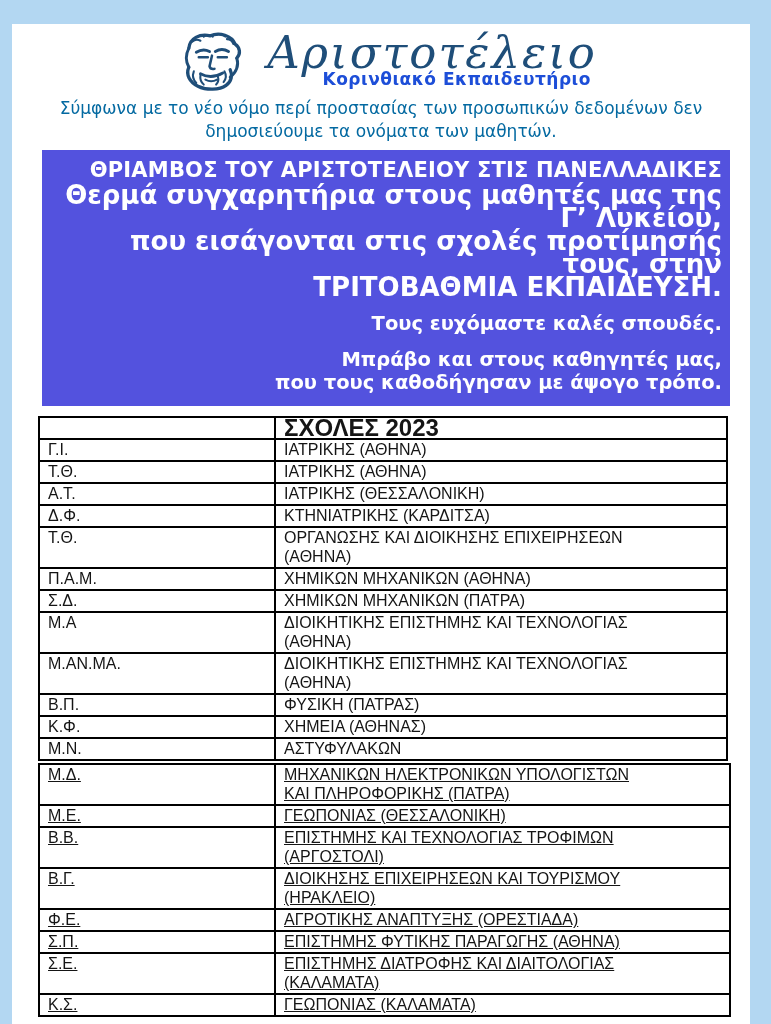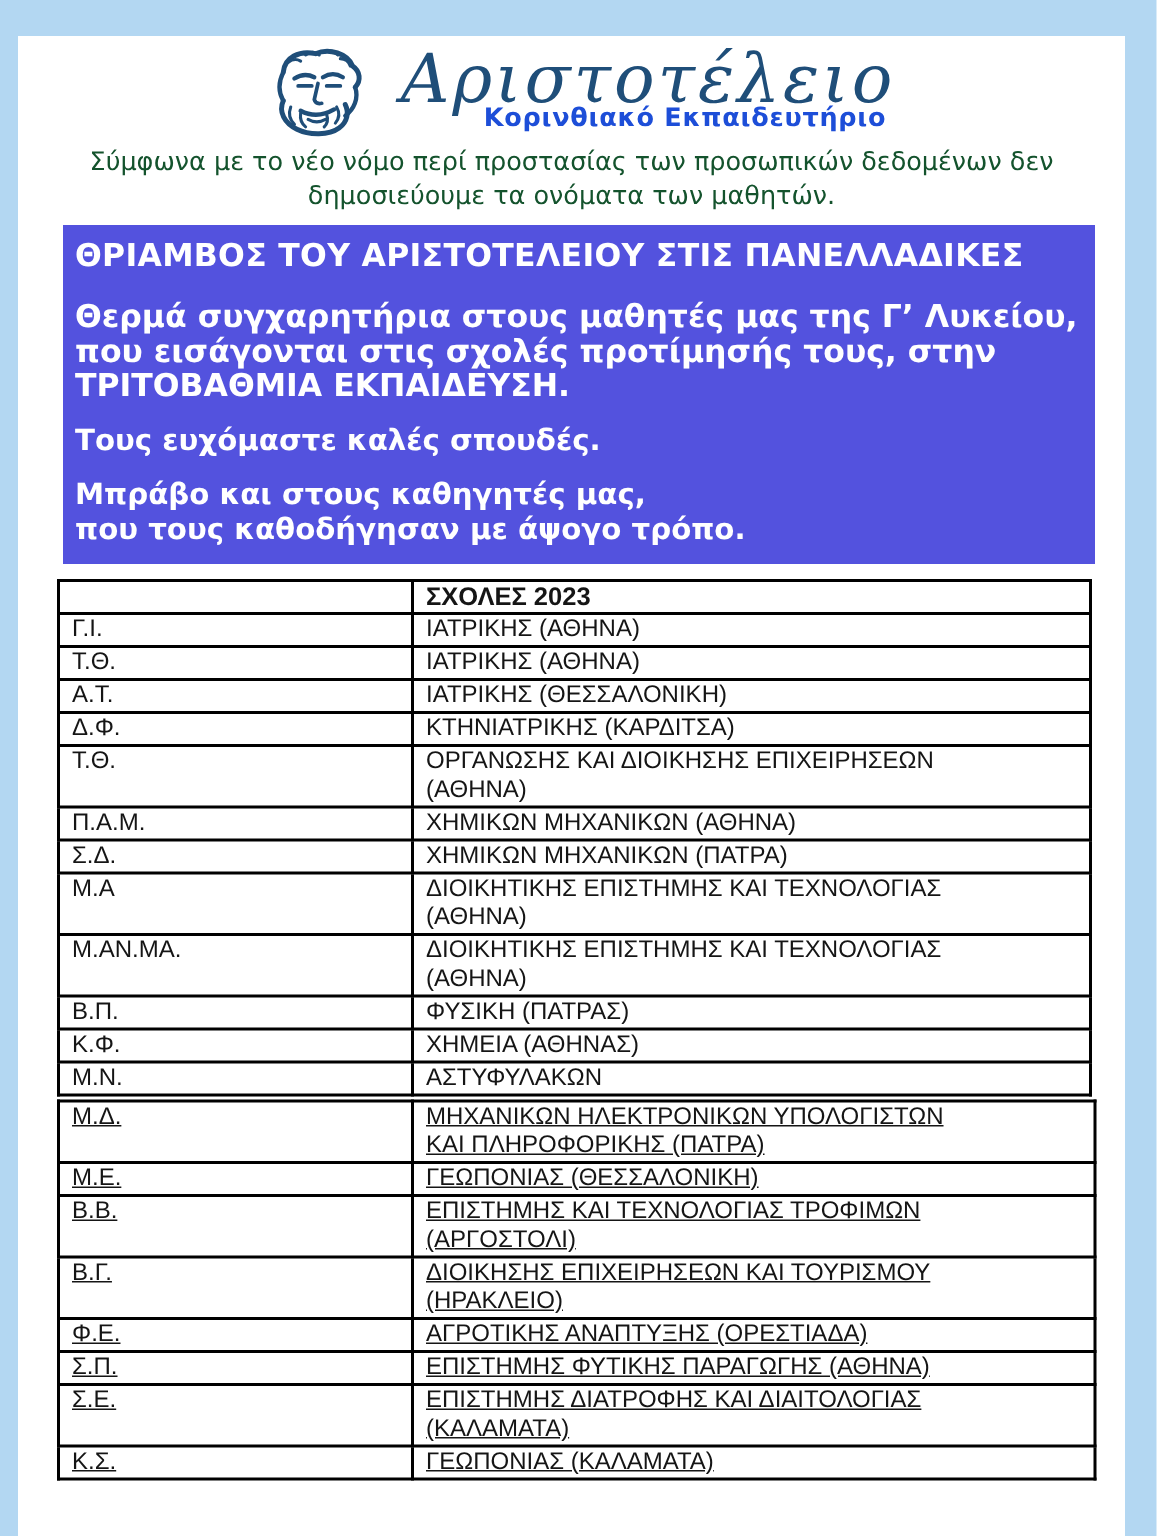--- a/index.html
+++ b/index.html
@@ -21,52 +21,52 @@
   .school-name {
     font-family:"DejaVu Serif","Liberation Serif",serif;
     font-style:italic; font-size:45px; line-height:50px;
     color:#1f4e79; letter-spacing:2px;
   }
   .school-subtitle {
     font-weight:bold; font-size:17px; color:#1d4ed8;
     text-align:right; margin-top:-9px; padding-right:6px; letter-spacing:0.5px;
   }
   .privacy {
-    font-size:17px; color:#14532d; text-align:center;
+    font-size:17px; color:#0369a1; text-align:center;
     line-height:23px; white-space:pre-line; margin-top:5px;
   }
 
   
   .banner {
-    background:#5352de; color:#ffffff; text-align:left;
+    background:#5352de; color:#ffffff; text-align:right;
     margin:7px 20px 10px 30px; padding:7px 8px 12px;
     font-weight:bold;
   }
   .banner .headline  { font-size:21px; line-height:26px; letter-spacing:0.2px; }
-  .banner .congrats  { font-size:21px; line-height:23px; white-space:pre-line; margin-top:17px; }
+  .banner .congrats  { font-size:26px; line-height:23px; white-space:pre-line; margin-top:1px; }
   .banner .wishes    { font-size:19.5px; line-height:23px; margin-top:13px; }
   .banner .bravo     { font-size:19.5px; line-height:23px; white-space:pre-line; margin-top:13px; }
 
   
   .results-table {
     border-collapse:collapse; table-layout:fixed;
     margin-left:26px; width:690px;
     font-family:"Liberation Sans","DejaVu Sans",sans-serif;
     font-size:16px; color:#151515;
   }
   .results-table.second { width:693px; margin-top:2px;text-decoration:underline; }
   .results-table th, .results-table td {
     border:2px solid #000; padding:0 8px 1px;
     vertical-align:top; line-height:19px; white-space:pre-line;
     overflow:hidden;
   }
   .results-table .col-initials { width:218px; }
   .results-table th { text-align:left; }
   .schools-header-cell {
-    font-size:17px; font-weight:bold; line-height:25px; padding-top:1px;
+    font-size:24px; font-weight:bold; line-height:25px; padding-top:1px;
   }
 </style>
 </head>
 <body>
 
 <div class="frame">
   <div class="paper">
 
     <div class="header">
       <div class="logo">

